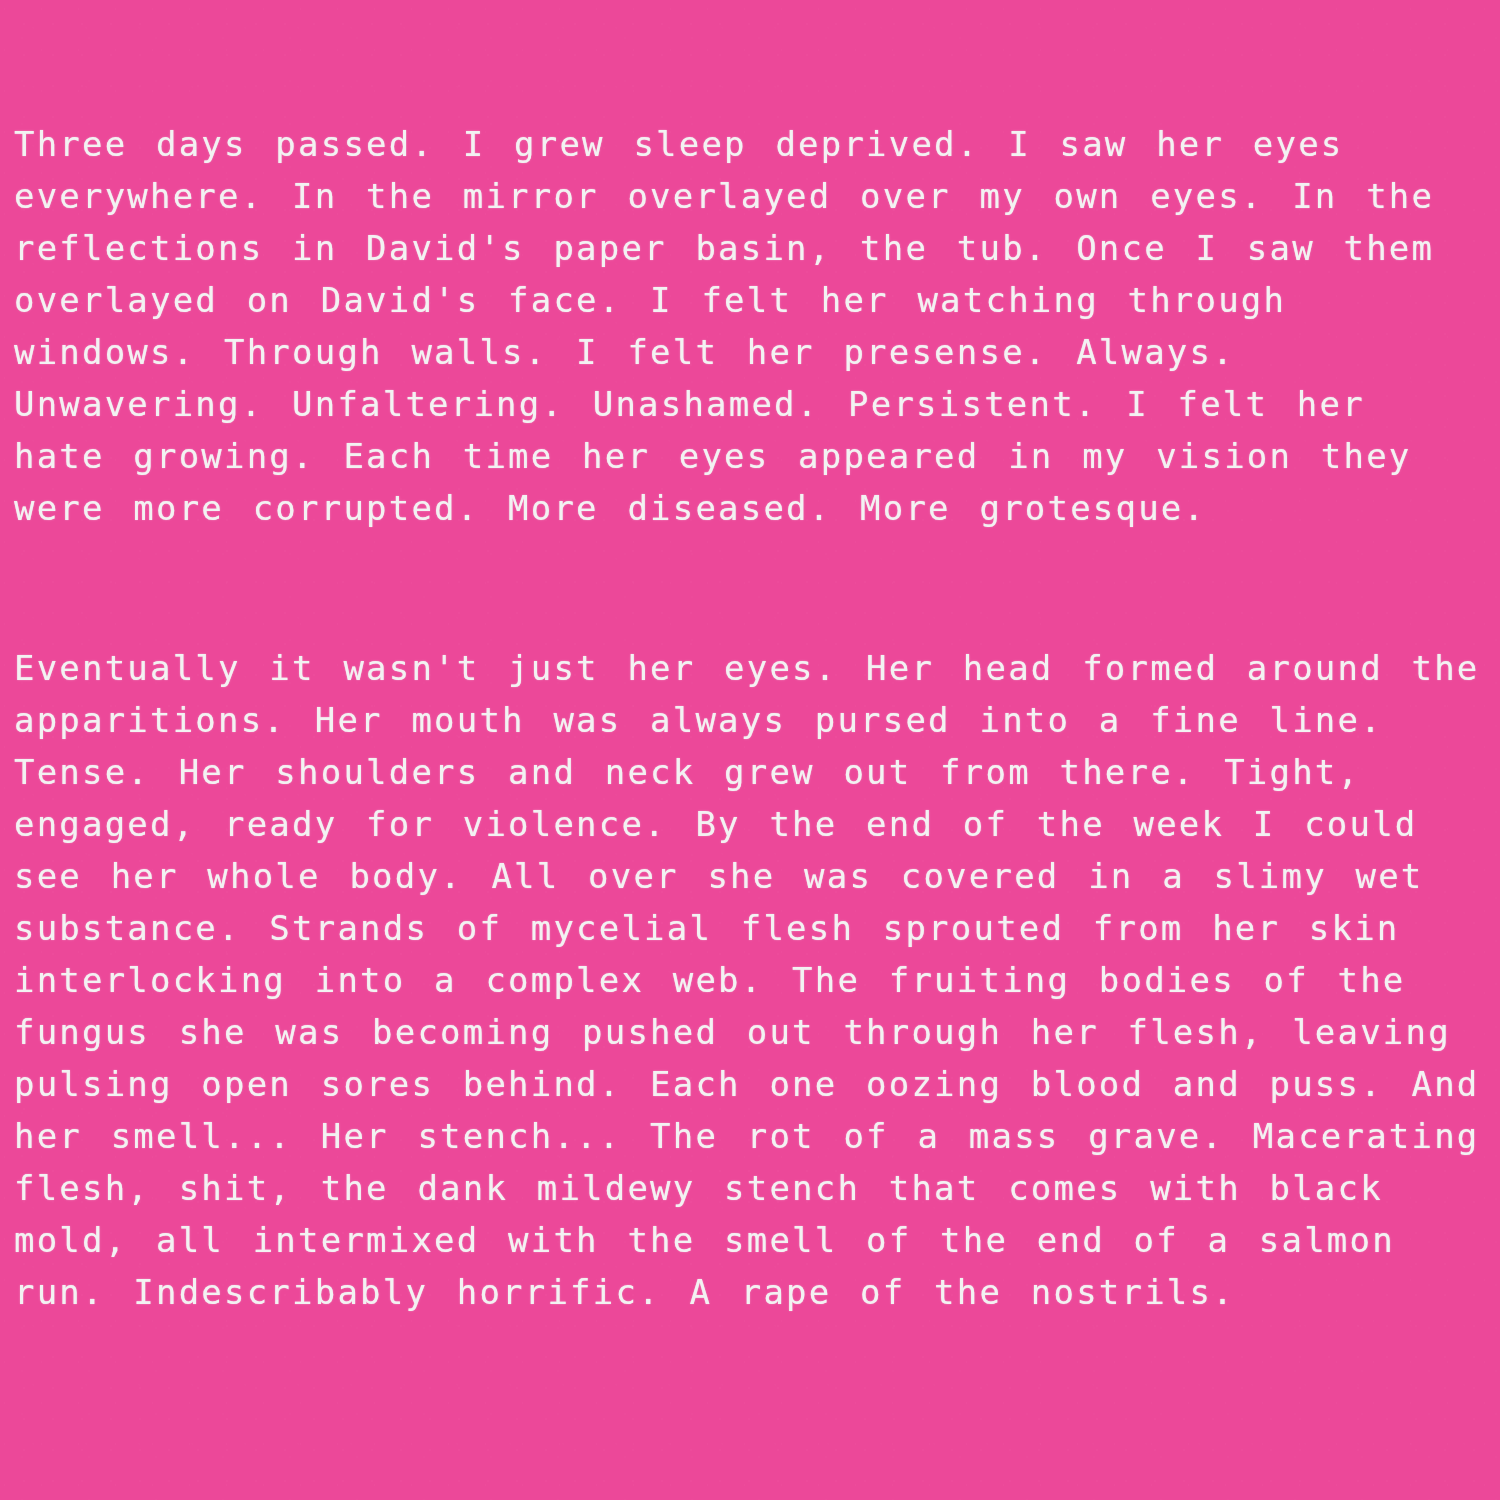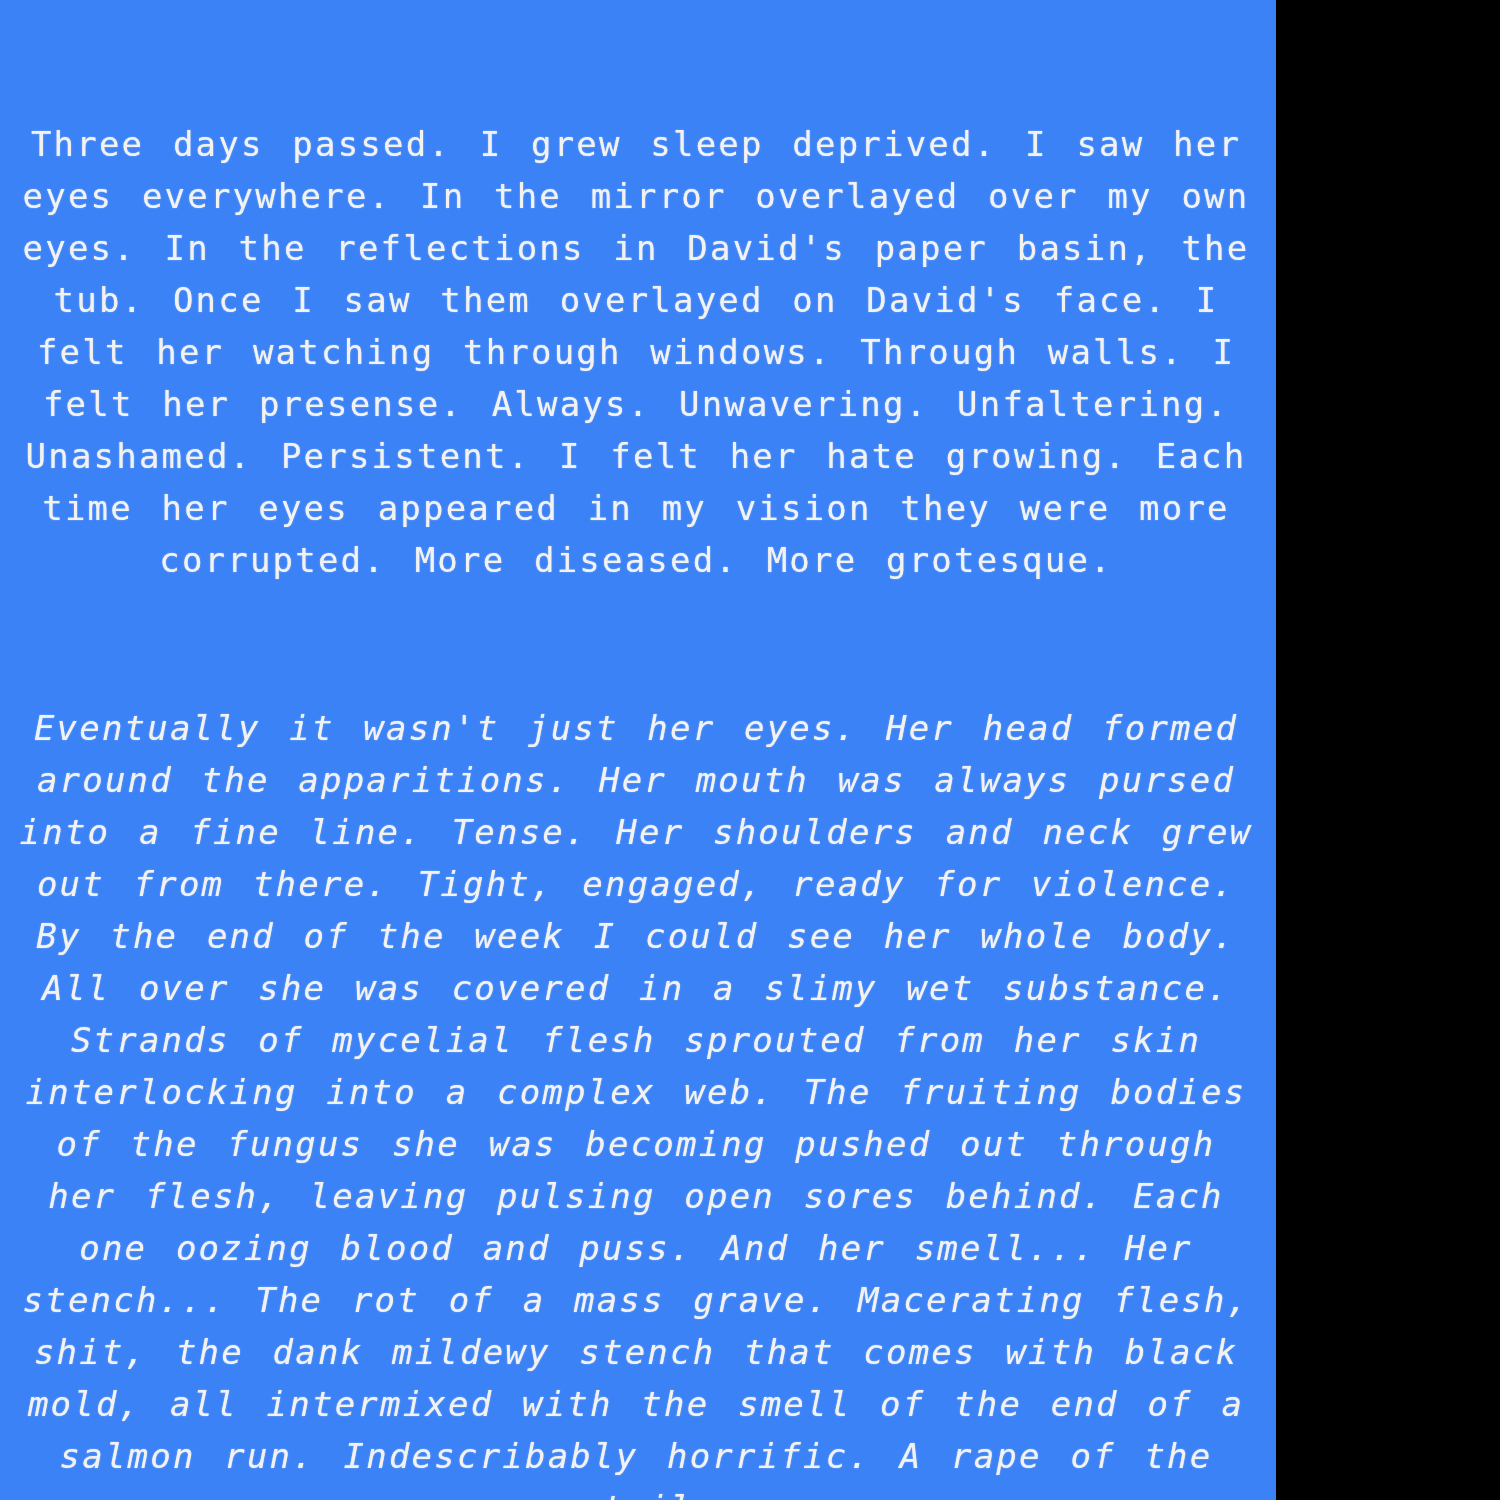--- a/index.html
+++ b/index.html
@@ -7,45 +7,43 @@
     padding: 0;
     background: #000000;
   }
   body {
     width: 1500px;
     height: 1500px;
     overflow: hidden;
   }
   .page {
     position: relative;
-    width: 1276px;
+    width: 1500px;
     height: 1500px;
-    background: #3b82f6;
+    background: #ec4899;
     box-sizing: border-box;
     padding: 14px 18px 0 14px;
-    text-align: center;
   }
   .prose {
     font-family: "DejaVu Sans Mono", "Liberation Mono", monospace;
     font-size: 34px;
     line-height: 52px;
     letter-spacing: 2.2px;
     color: #f2f2f2;
     text-shadow:
       0 0 1px rgba(255,255,255,0.55),
       0 0 3px rgba(255,255,255,0.18);
     white-space: pre-wrap;
     word-spacing: 6px;
   }
   .para {
     margin: 0;
   }
   .para + .para {
-    margin-top: 12px;
-    font-style: italic;
+    margin-top: 4px;
   }
   .gap {
     height: 208px;
   }
   
   .grain {
     position: absolute;
     inset: 0;
     pointer-events: none;
     opacity: 0.30;

